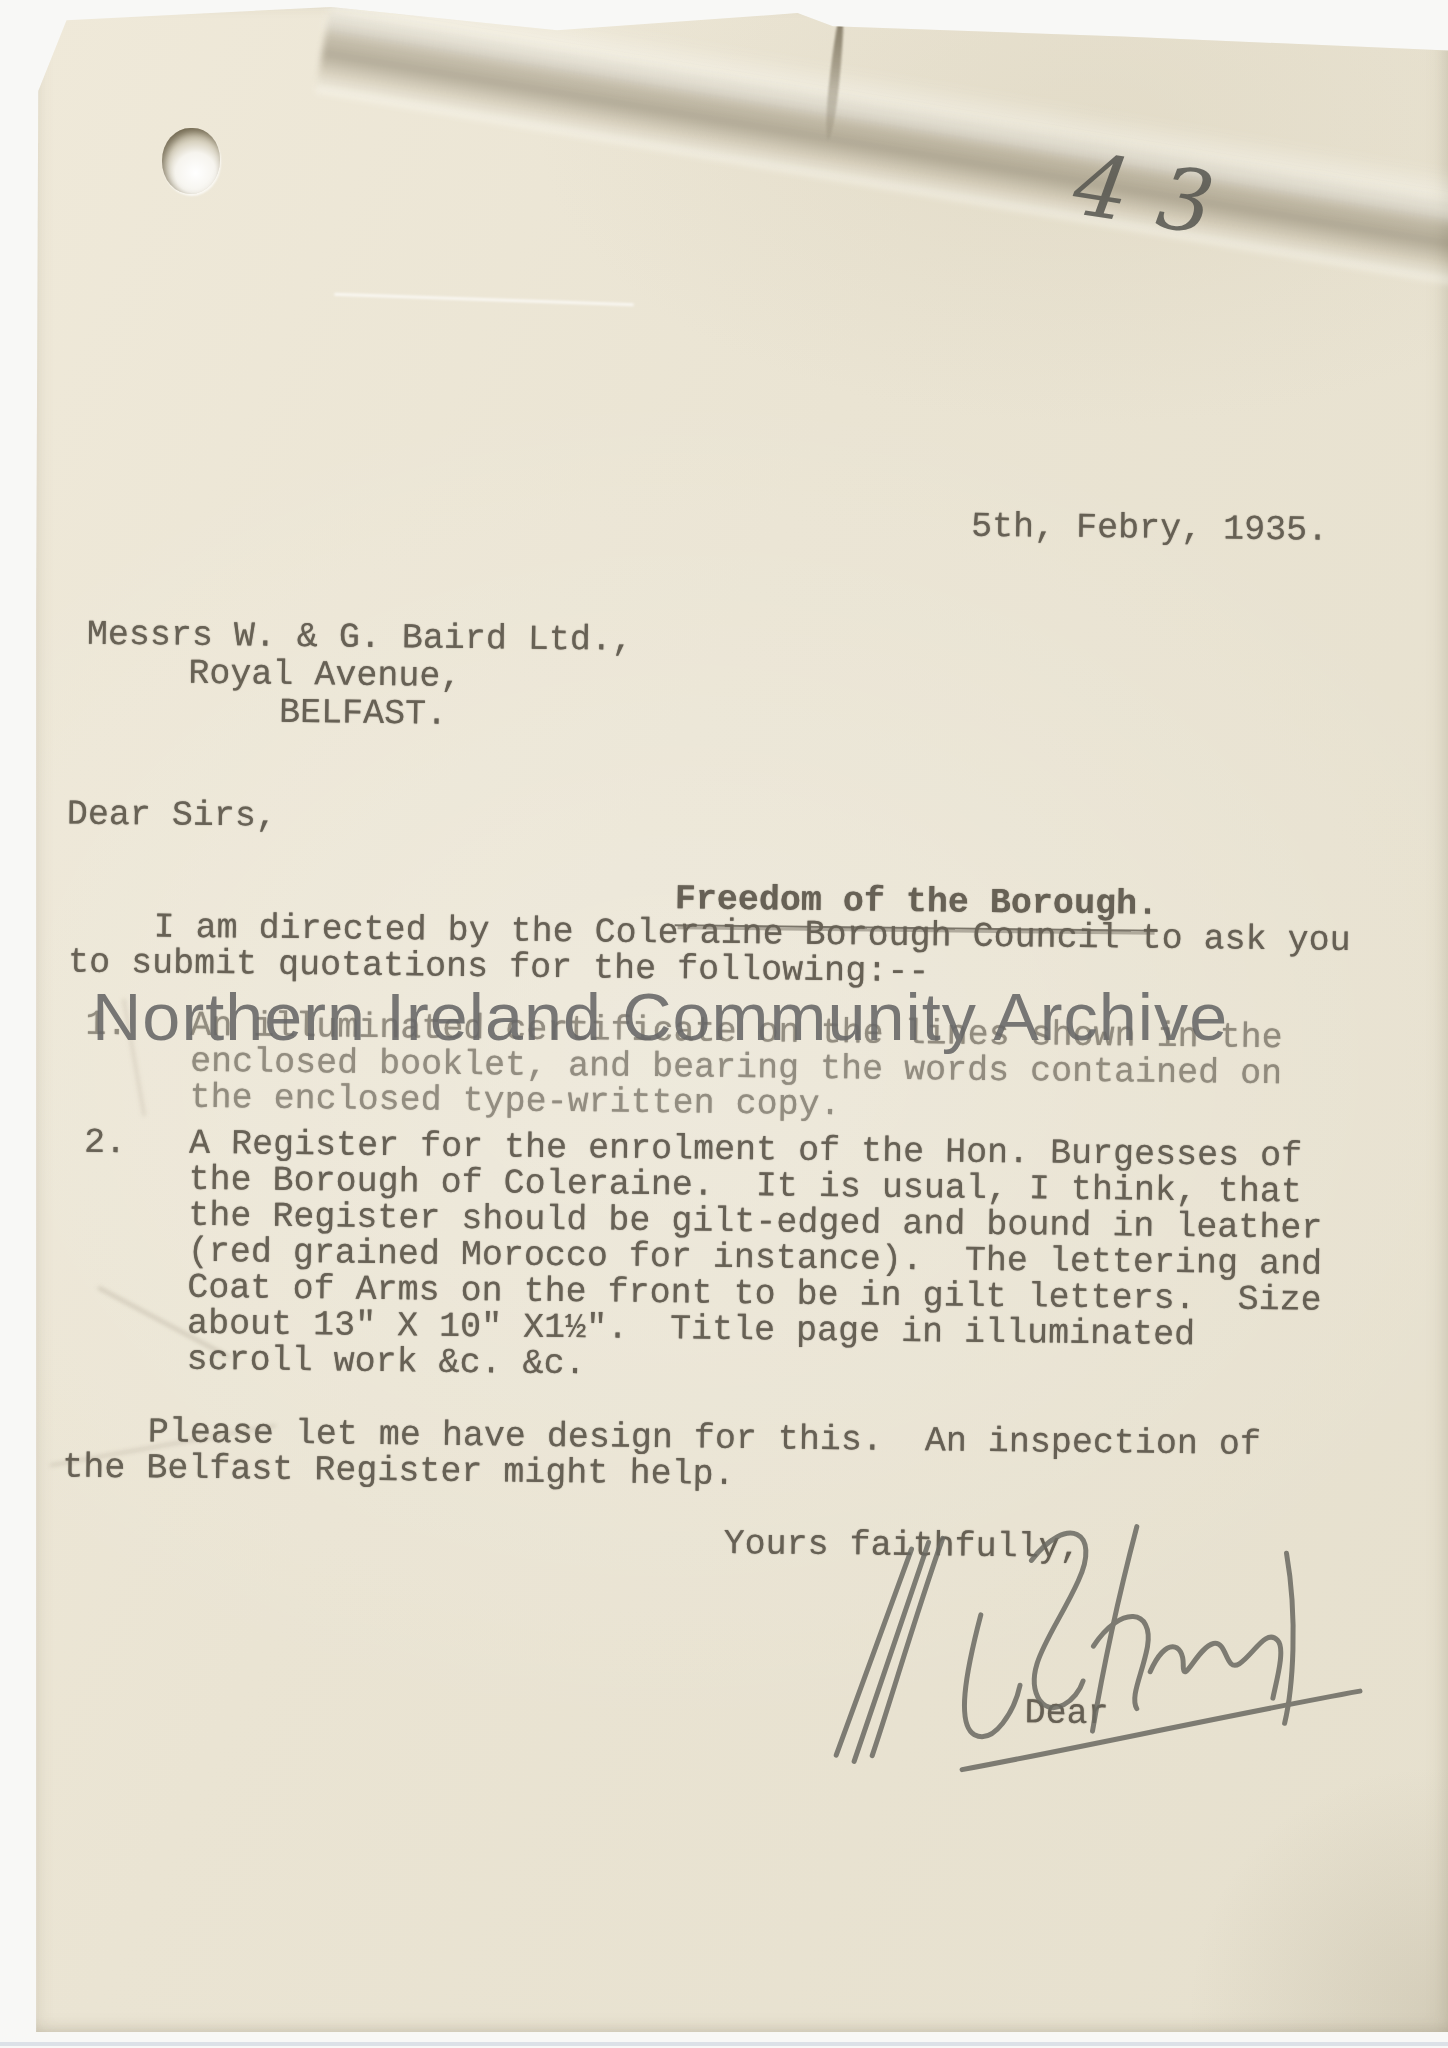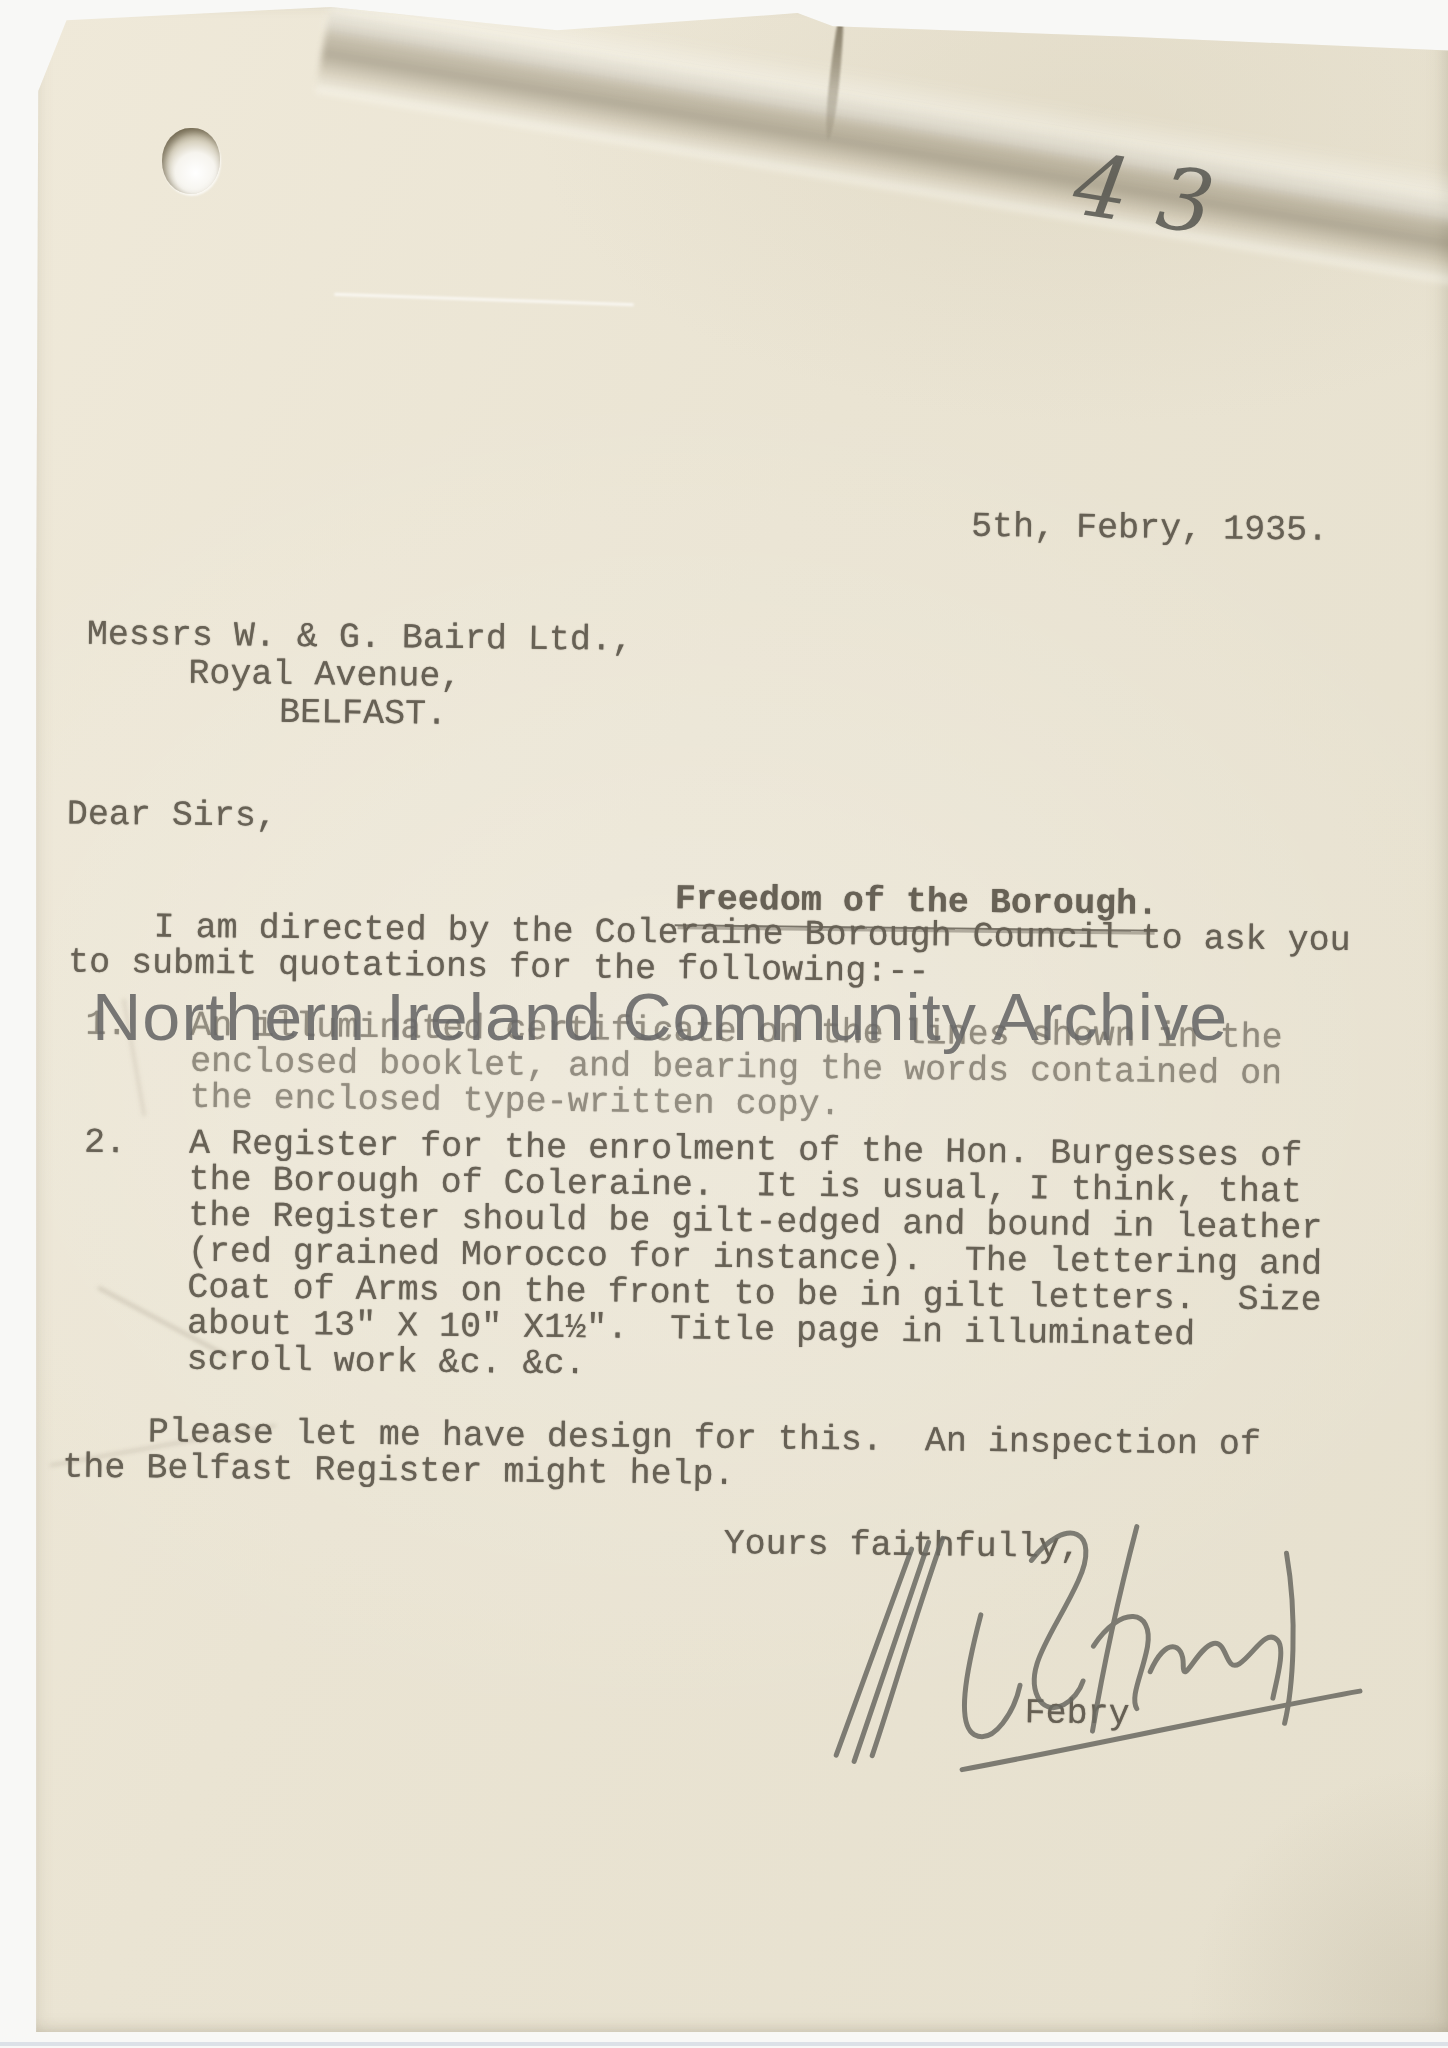--- a/index.html
+++ b/index.html
@@ -135,21 +135,21 @@
       <div class="line" style="left:168px;top:1226px">(red grained Morocco for instance).  The lettering and</div>
       <div class="line" style="left:168px;top:1262px">Coat of Arms on the front to be in gilt letters.  Size</div>
       <div class="line" style="left:168px;top:1298px">about 13" X 10" X1½".  Title page in illuminated</div>
       <div class="line" style="left:168px;top:1334px">scroll work &amp;c. &amp;c.</div>
 
       <div class="line" style="left:130px;top:1407px">Please let me have design for this.  An inspection of</div>
       <div class="line" style="left:45px;top:1443px">the Belfast Register might help.</div>
 
       <div class="line" style="left:707px;top:1512px">Yours faithfully,</div>
 
-      <div class="line" style="left:1010px;top:1678px">Febry</div>
+      <div class="line" style="left:1010px;top:1678px">Dear</div>
 
       <svg class="signature" viewBox="0 0 560 300">
         <g stroke="#55554f" stroke-width="5" fill="none" stroke-linecap="round" opacity="0.85">
           <path d="M 95,55 L 22,262"></path>
           <path d="M 112,48 L 40,268"></path>
           <path d="M 126,44 C 100,120 75,210 58,262"></path>
           <path d="M 165,120 C 150,180 142,230 160,240 C 180,250 200,215 205,190"></path>
           <path d="M 215,65 C 250,18 285,35 262,85 C 240,135 205,175 225,205 C 238,222 262,205 268,185"></path>
           <path d="M 320,30 C 300,110 285,190 278,235"></path>
           <path d="M 278,150 C 305,108 338,112 332,150 C 327,178 315,200 322,212"></path>

